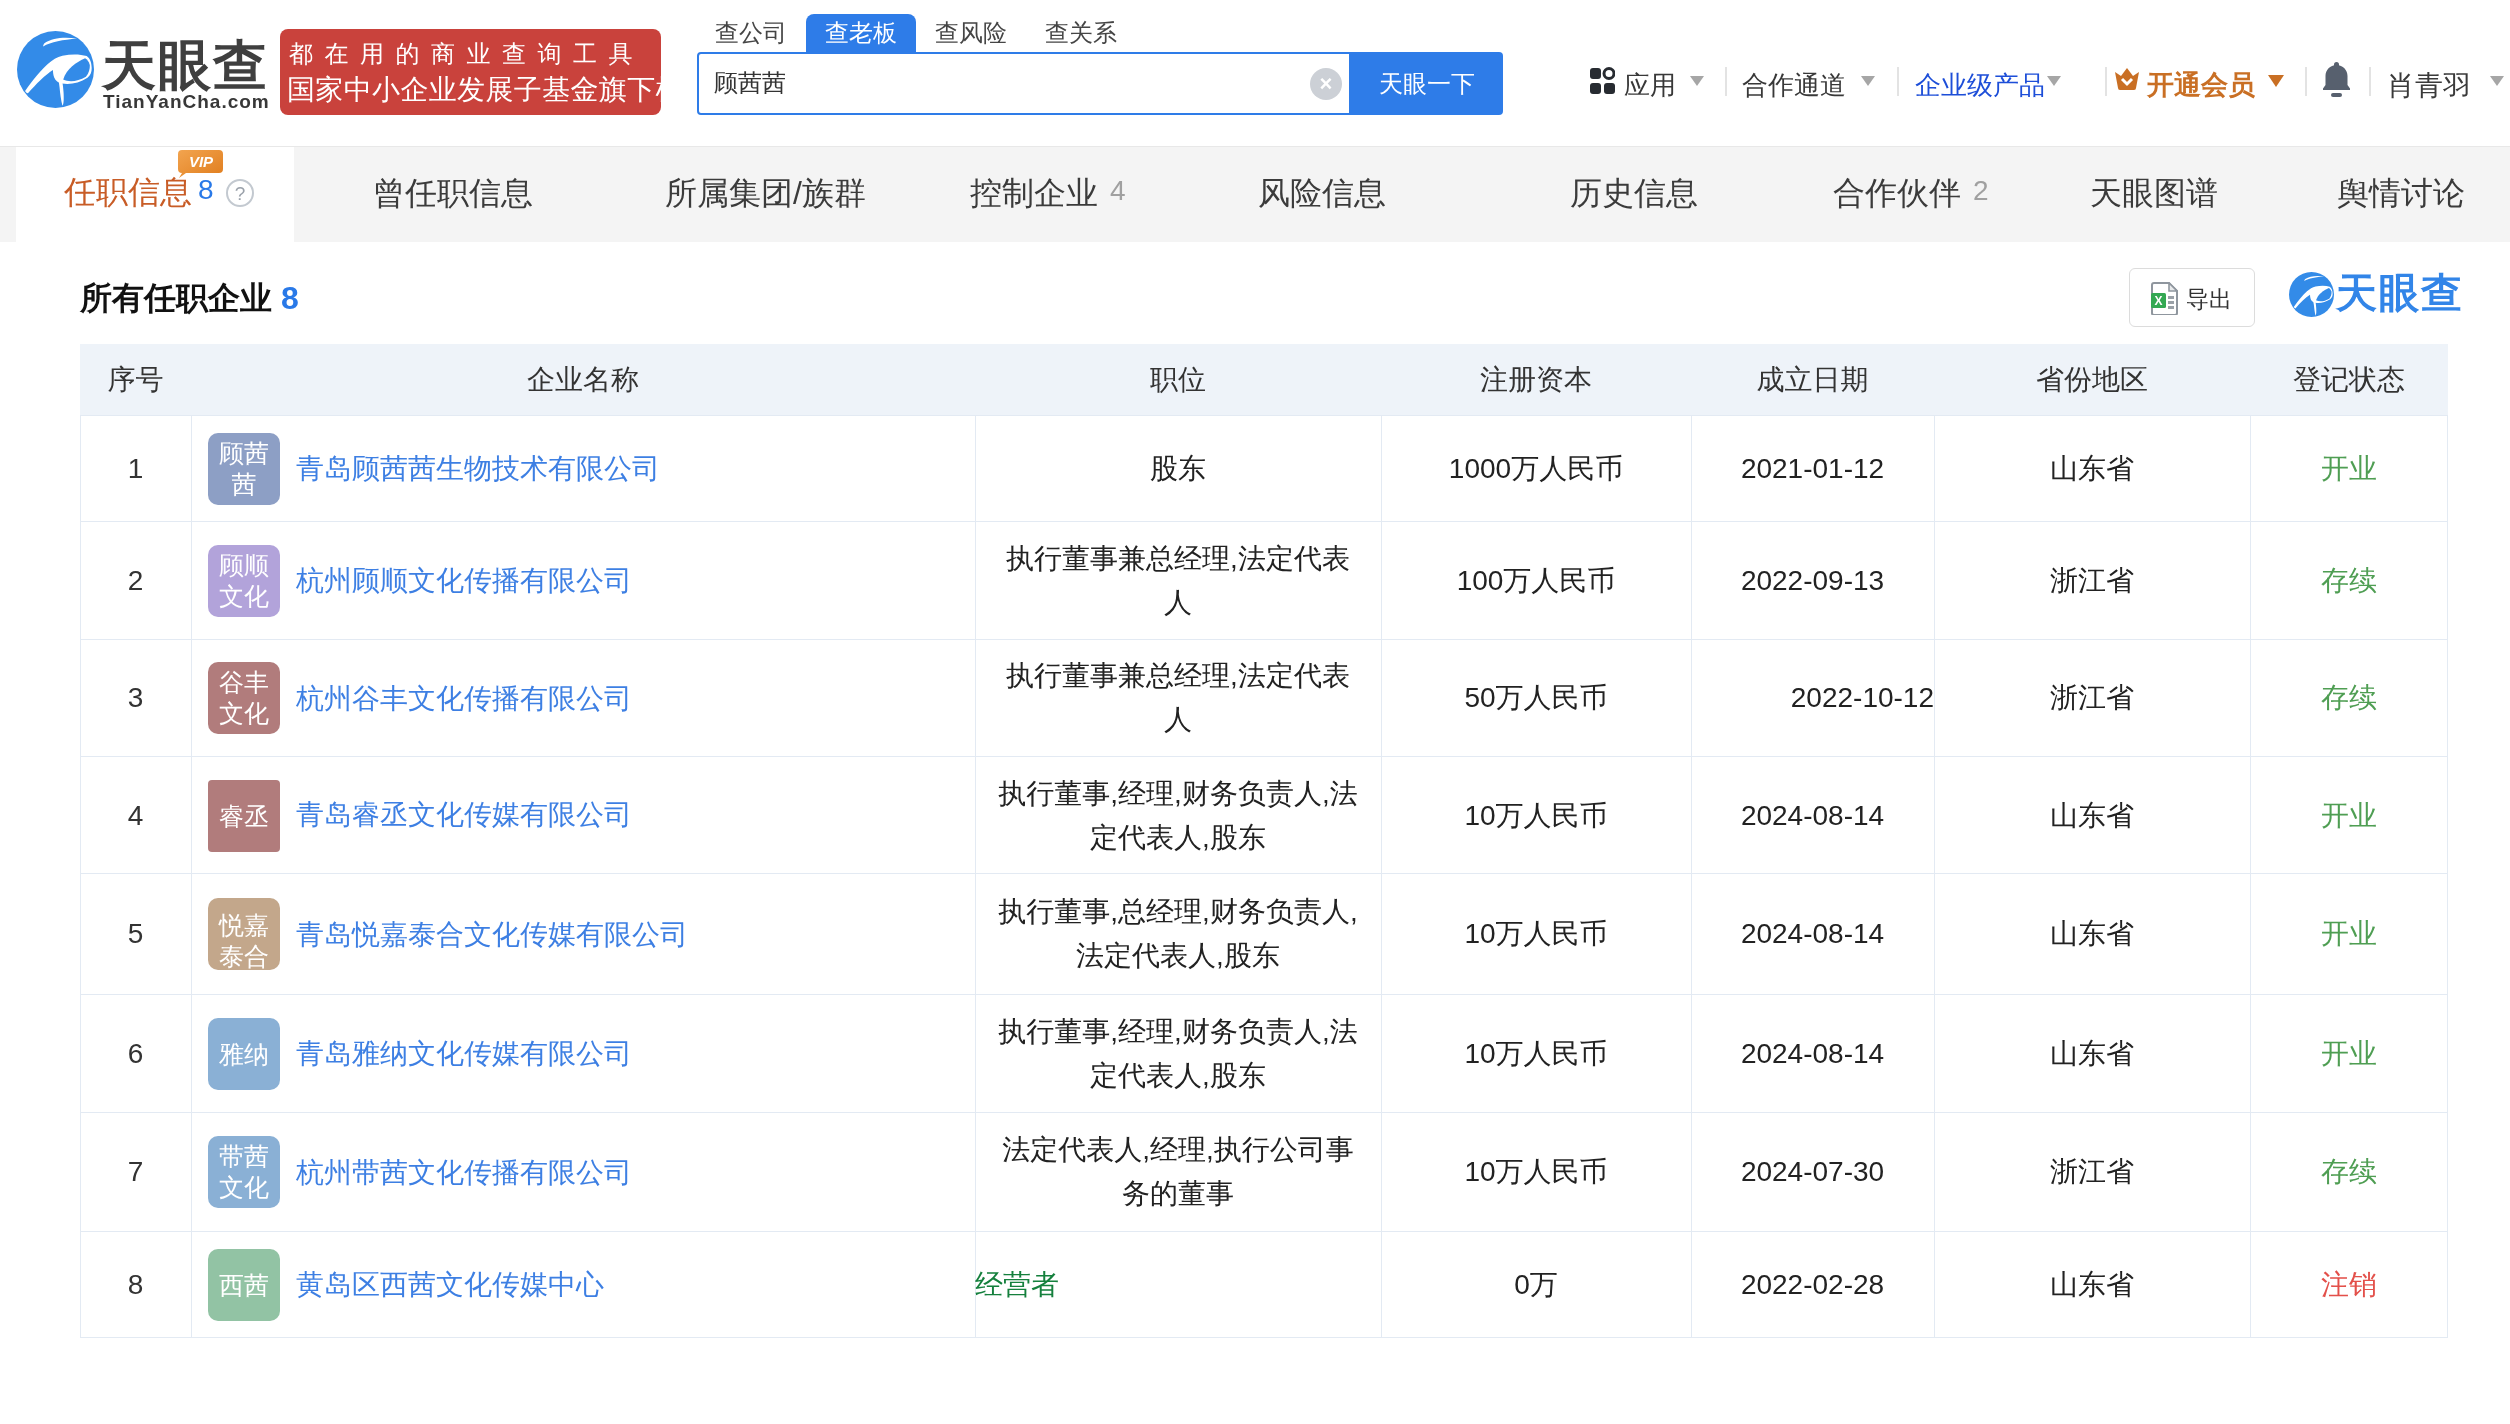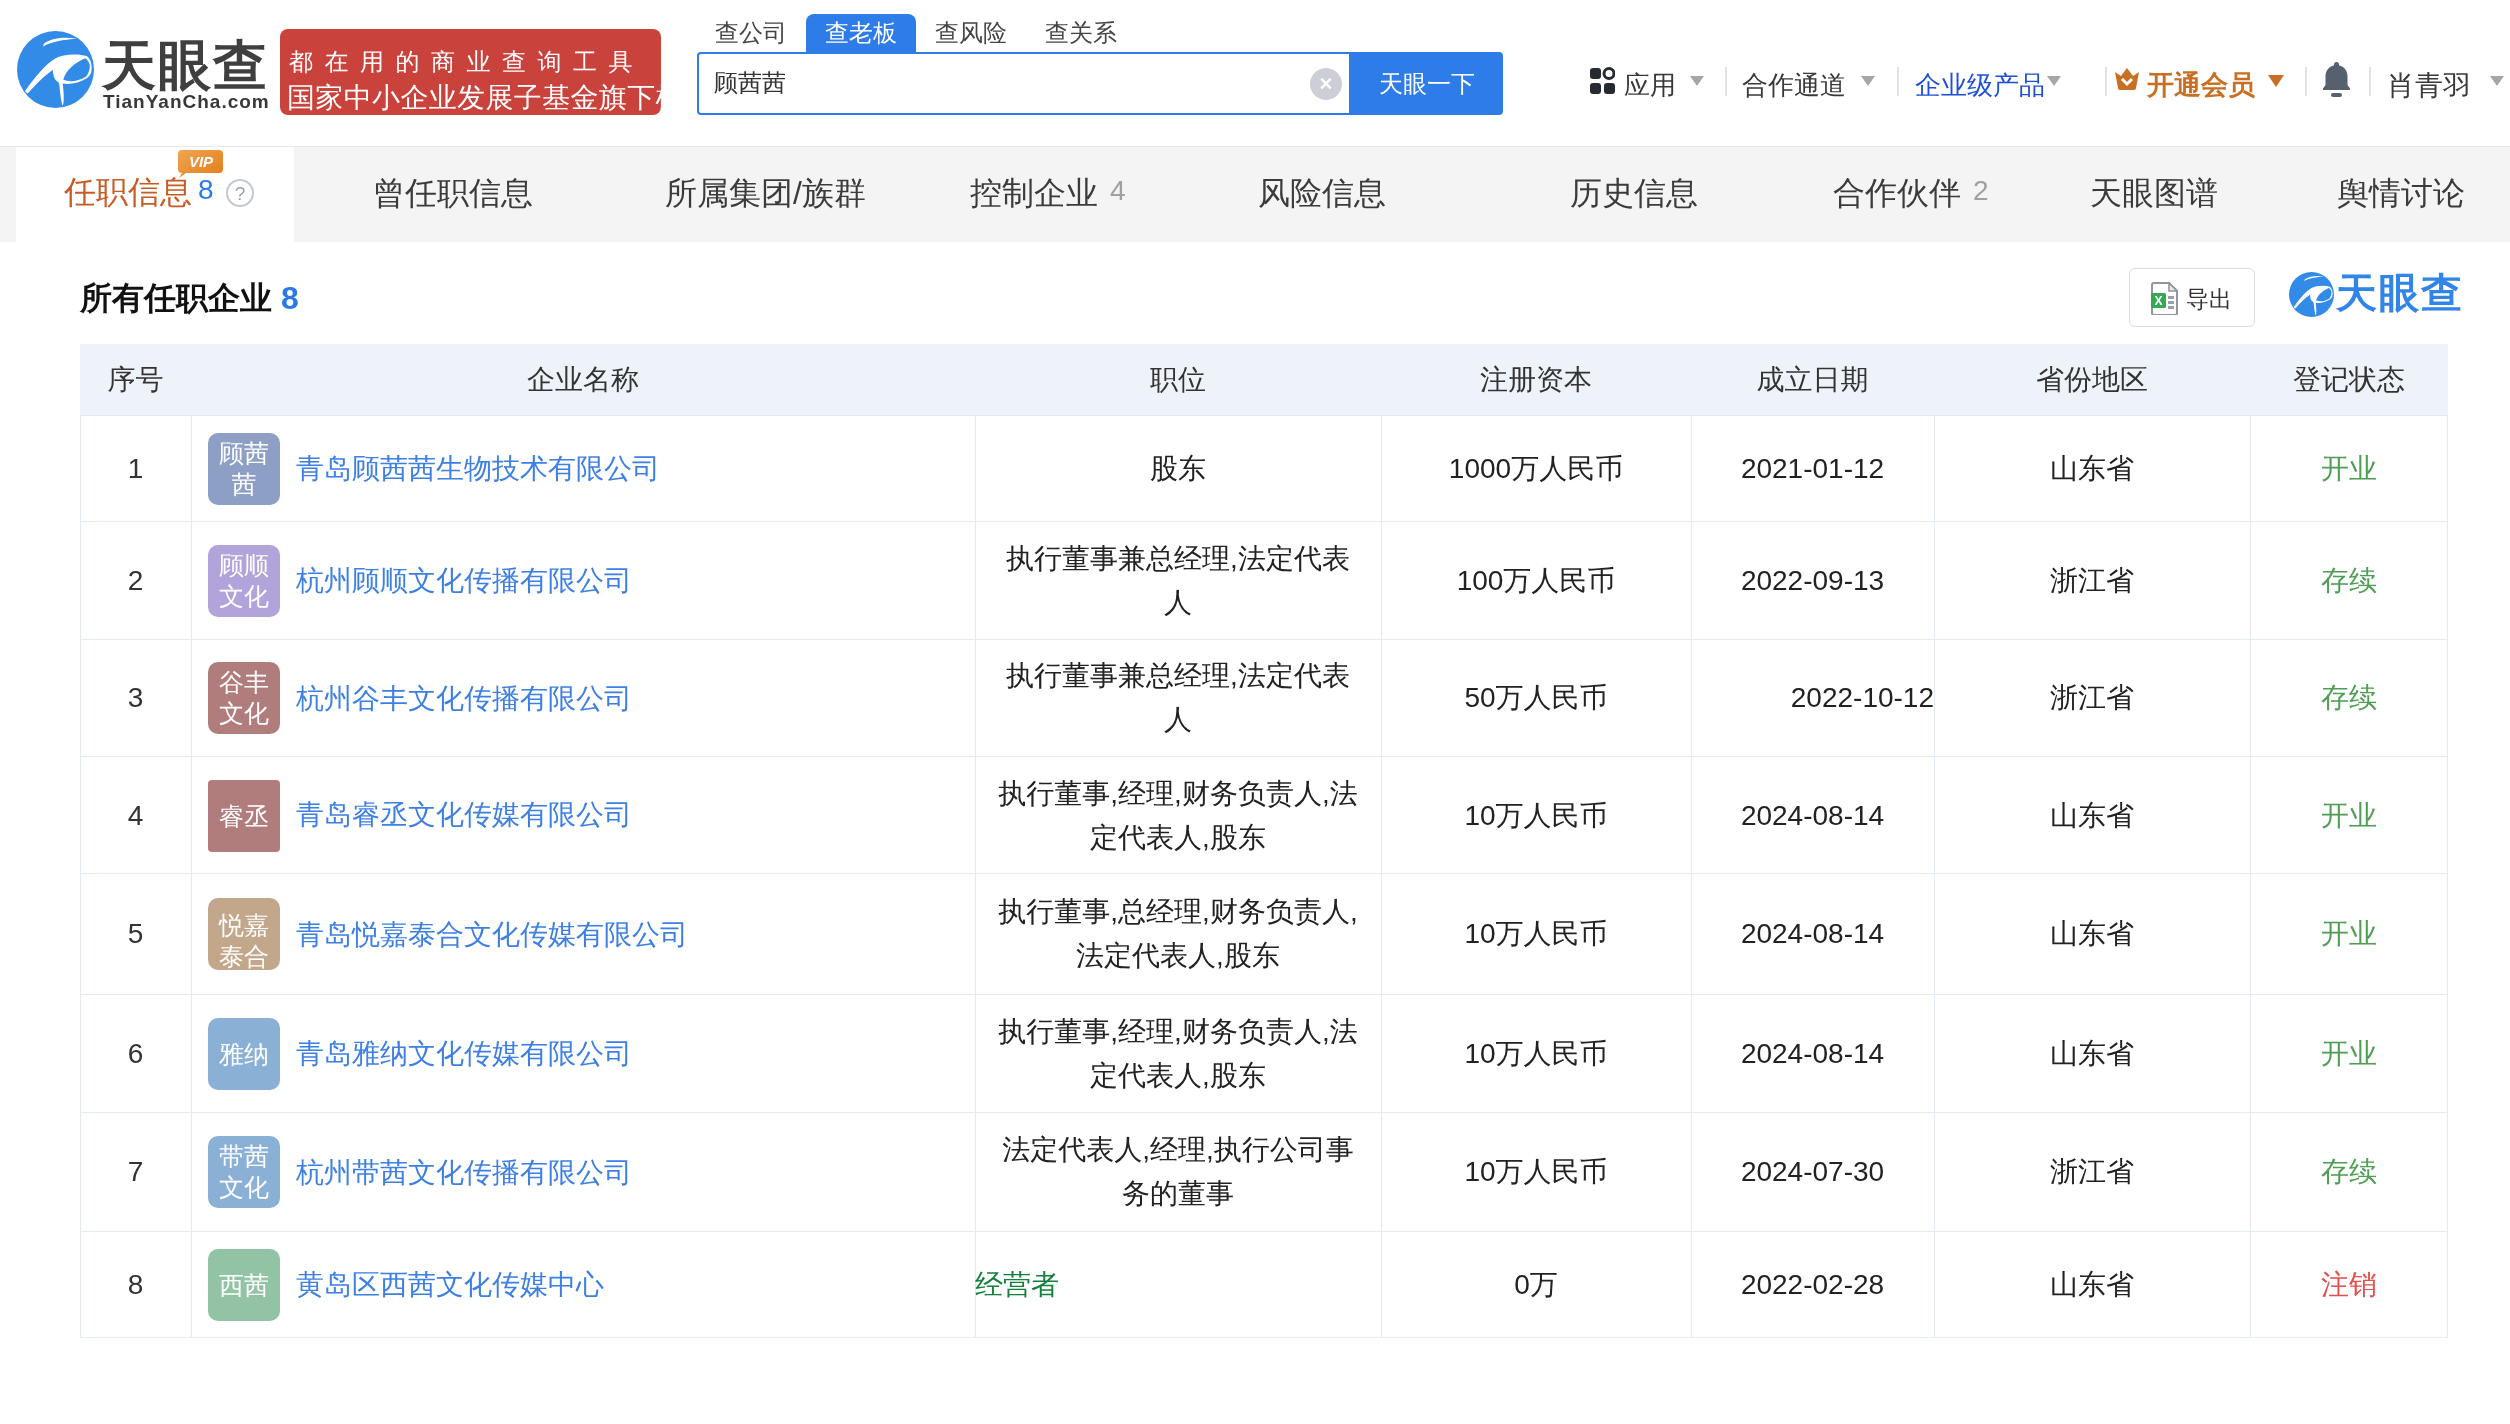--- a/index.html
+++ b/index.html
@@ -10,21 +10,21 @@
 <svg style="position:absolute;left:17px;top:31px" width="77" height="77" viewBox="0 0 100 100">
 <circle cx="50" cy="50" r="50" fill="#338be8"></circle>
 <path d="M34,20 C44,14 60,11 78,10 C62,7 46,9 36,15.5 C34.5,17 34,18.5 34,20 Z" fill="#fff"></path>
 <path d="M10.5,78 C21,63 31,51 40,43 C46,37.5 52,33.5 59,32 C71,29.8 82,30 90.5,32.5 C94.7,35.2 96.9,41 97,48 C97.2,53 95.5,57.5 91.5,60.8 C81,67.8 69,70 58.5,68.3 C53.5,67.4 50,64.5 48.3,60.5 C47.2,57.5 46.8,54 46.6,50.6 C36.5,57 25,68.5 14.2,81 C12.4,80.4 11.2,79.4 10.5,78 Z" fill="#fff"></path>
 <path d="M88.5,35.5 C77,40.5 64.5,49 60,63 C68,67 79,65.5 89.5,59.5 C93.4,54.5 94.8,48.8 94.6,44 C93.2,39.8 91,37 88.5,35.5 Z" fill="#338be8"></path>
 <path d="M50.8,52 C53,59.5 54.6,66.5 55.3,73.5 C56,81 57,89.5 59,97 C60.8,95.5 61,88 60.4,79 C59.8,70 58.3,60 55.8,53 C54,50.8 52,50.8 50.8,52 Z" fill="#fff"></path>
 </svg>
 <div class="abs" style="left:102px;top:30px;width:170px;font-size:54px;font-weight:bold;color:#3f3f3f;letter-spacing:1.5px;white-space:nowrap">天眼查</div>
 <div class="abs" style="left:103px;top:92px;width:170px;font-size:19px;line-height:19px;font-weight:bold;color:#383838;letter-spacing:1px;white-space:nowrap">TianYanCha.com</div>
 <div class="abs" style="left:280px;top:29px;width:381px;height:86px;background:#c9423c;border-radius:8px;color:#fff;text-align:left;overflow:hidden">
-<div style="margin:14px 0 0 9px;font-size:24px;line-height:37px;letter-spacing:11.5px;white-space:nowrap">都在用的商业查询工具</div>
+<div style="margin:6px 0 0 9px;font-size:24px;line-height:37px;letter-spacing:11.5px;white-space:nowrap">都在用的商业查询工具</div>
 <div style="margin-left:7px;font-size:28px;line-height:36px;letter-spacing:0.35px;white-space:nowrap">国家中小企业发展子基金旗下机构</div>
 </div>
 <div class="abs" style="left:715px;top:17px;font-size:24px;color:#454545">查公司</div>
 <div class="abs" style="left:806px;top:14px;width:110px;height:38px;background:#2e7ce8;border-radius:8px 8px 0 0;color:#fff;font-size:24px;text-align:center;line-height:37px">查老板</div>
 <div class="abs" style="left:935px;top:17px;font-size:24px;color:#454545">查风险</div>
 <div class="abs" style="left:1045px;top:17px;font-size:24px;color:#454545">查关系</div>
 <div class="abs" style="left:697px;top:52px;width:654px;height:63px;border:2px solid #2e7ce8;border-radius:4px 0 0 4px;background:#fff"></div>
 <div class="abs" style="left:714px;top:67px;font-size:24px;color:#333">顾茜茜</div>
 <div class="abs" style="left:1310px;top:68px;width:32px;height:32px;border-radius:50%;background:#ccd0d6;color:#fff;font-size:22px;font-weight:bold;text-align:center;line-height:31px">×</div>
 <div class="abs" style="left:1351px;top:52px;width:152px;height:63px;background:#2e7ce8;border-radius:0 4px 4px 0;color:#fff;font-size:24px;text-align:center;line-height:63px">天眼一下</div>

